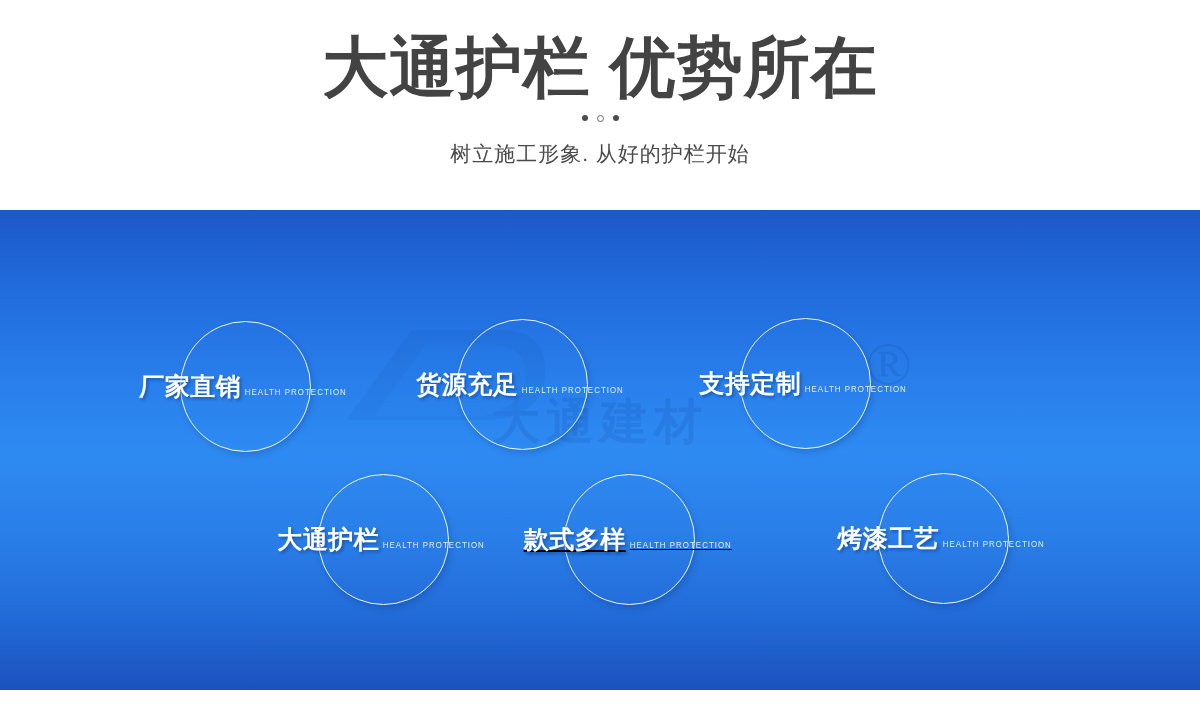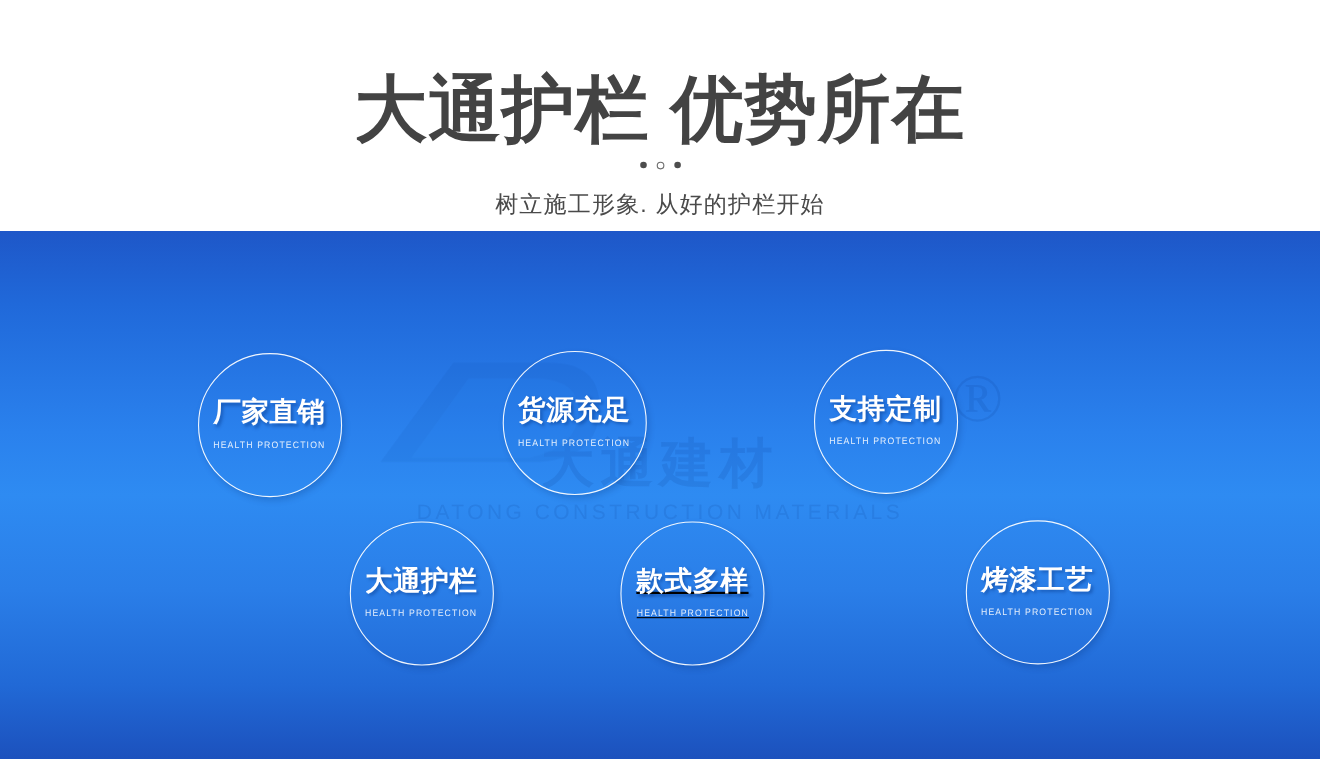--- a/index.html
+++ b/index.html
@@ -25,21 +25,21 @@
     left:0; top:0;
     width:1200px; height:210px;
     background:#ffffff;
     display:flex;
     flex-direction:column;
     align-items:center;
     justify-content:flex-start;
   }
 
   .main-title {
-    margin-top:64px;
+    margin-top:32px;
     font-size:66px;
     font-weight:bold;
     letter-spacing:1px;
     color:#434343;
     line-height:1.08;
     white-space:nowrap;
     font-family:"Liberation Sans", sans-serif;
   }
 
   .dots {
@@ -126,21 +126,21 @@
     white-space:nowrap;
   }
 
   
   .circle {
     position:absolute;
     width:131px; height:131px;
     border-radius:50%;
     border:1.6px solid rgba(255,255,255,.93);
     display:flex;
-    flex-direction:column;
+    flex-direction:row;
     align-items:center;
     justify-content:center;
     box-shadow:2px 3px 6px rgba(0,40,110,.22);
   }
   .circle-title {
     font-size:25px;
     font-weight:bold;
     color:#ffffff;
     letter-spacing:.5px;
     white-space:nowrap;
@@ -175,21 +175,20 @@
 
   <div class="blue-panel">
 
     <div class="watermark">
       <svg class="wm-mark" viewBox="0 0 210 100">
         <path d="M6 96 L72 6 L160 6 Q205 6 205 46 Q205 92 150 96 Z" fill="#0a3a8a" opacity=".55"></path>
         <path d="M34 92 L86 20 L150 20 Q186 22 186 50 Q186 82 142 92 Z" fill="#2e8bf2" opacity=".6"></path>
       </svg>
       <span class="wm-reg">®</span>
       <div class="wm-name">大通建材</div>
-      <div class="wm-en">DATONG CONSTRUCTION MATERIALS</div>
     </div>
 
     <div id="circles">
         <div class="circle" style="left: 179.5px; top: 110.5px;">
           <div class="circle-title">厂家直销</div>
           <div class="circle-sub">HEALTH PROTECTION</div>
         </div>
         <div class="circle" style="left: 456.5px; top: 108.5px;">
           <div class="circle-title">货源充足</div>
           <div class="circle-sub">HEALTH PROTECTION</div>

